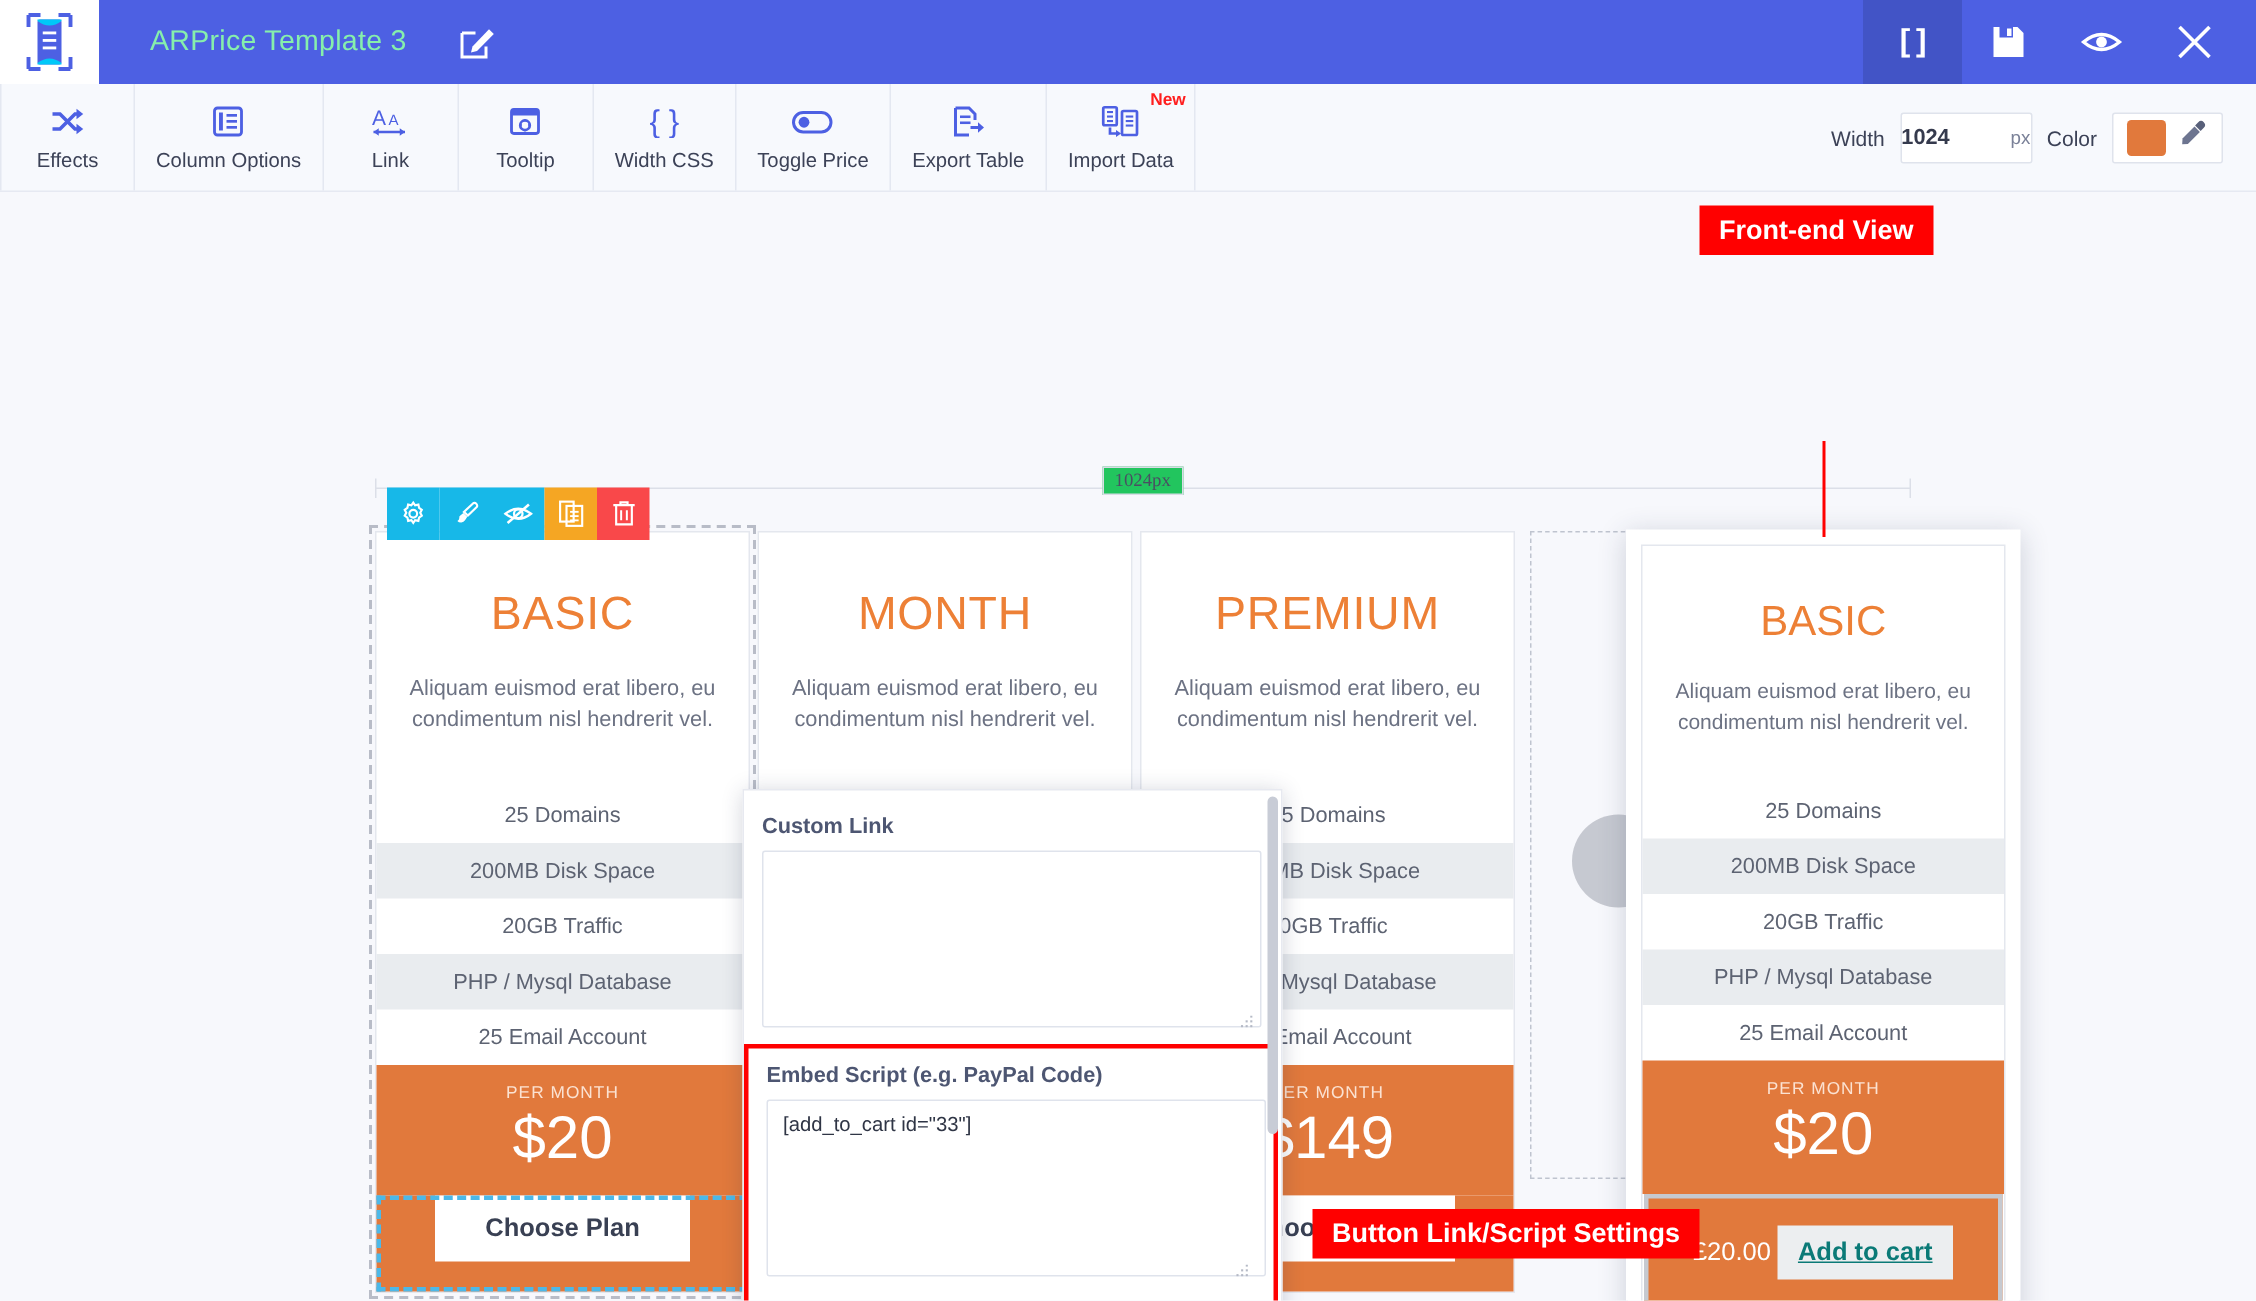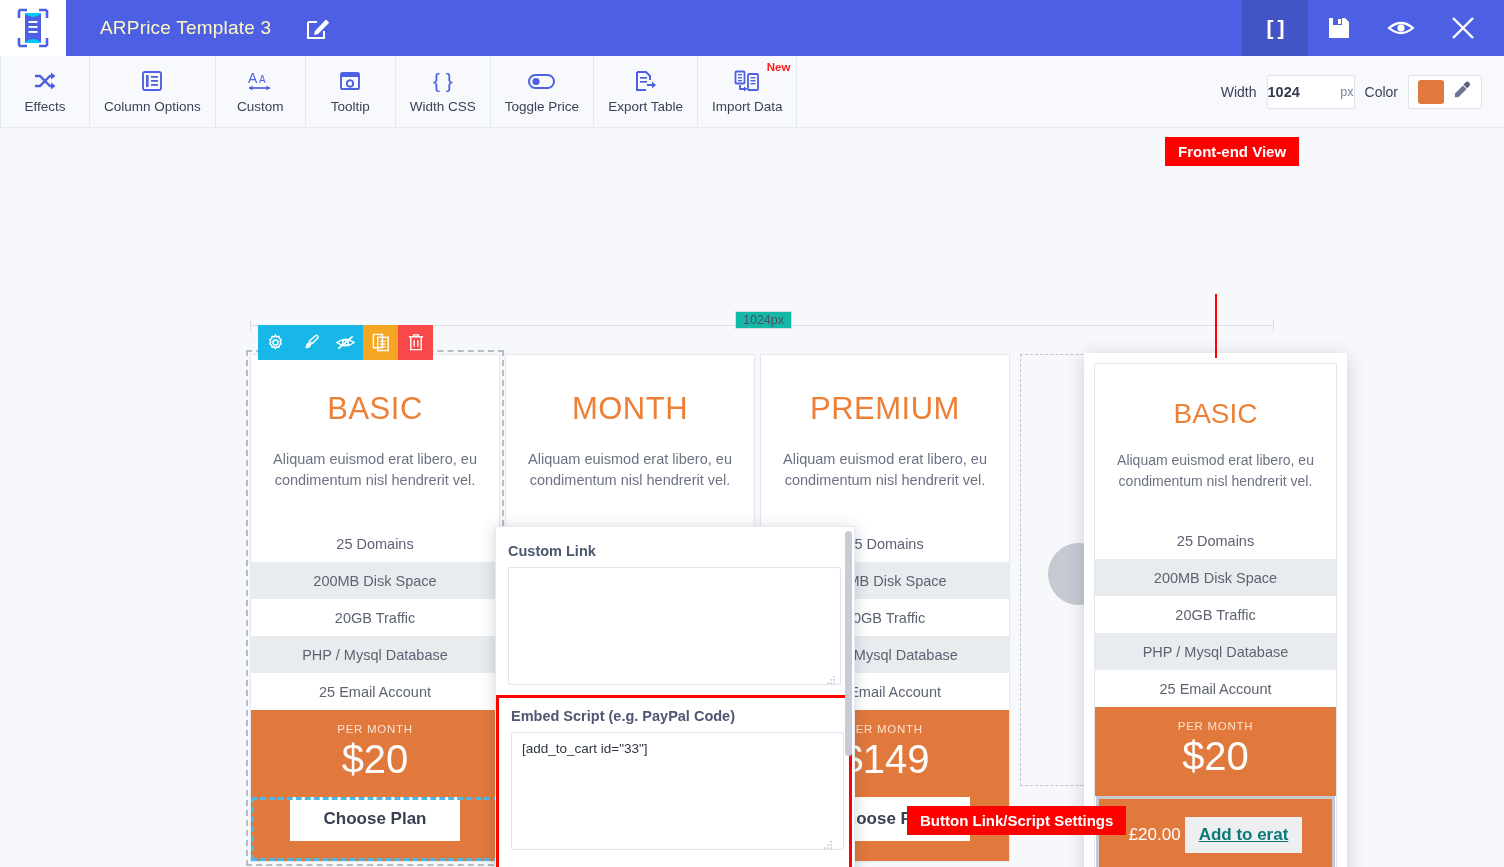--- a/index.html
+++ b/index.html
@@ -16,21 +16,21 @@
   .topbar {
     position: absolute; left: 0; top: 0; width: 1504px; height: 56px;
     background: #4d60e3; display: flex; align-items: center;
   }
   .logo-box {
     width: 66px; height: 56px; background: #ffffff;
     display: flex; align-items: center; justify-content: center;
   }
   .logo-glyph { position: relative; width: 34px; height: 40px; }
   .app-title {
-    color: #fef9c3; font-size: 19px; margin-left: 34px; letter-spacing: .2px;
+    color: #86efac; font-size: 19px; margin-left: 34px; letter-spacing: .2px;
   }
   .title-edit { margin-left: 34px; display: flex; align-items: center; cursor: pointer; }
   .topbar-spacer { flex: 1 1 auto; }
   .shortcode-btn {
     width: 66px; height: 56px; background: #4254c6;
     display: flex; align-items: center; justify-content: center;
     color: #fff; font-size: 21px; font-weight: bold; letter-spacing: -1px;
   }
   .top-action {
     width: 62px; height: 56px; display: flex; align-items: center; justify-content: center;
@@ -79,22 +79,22 @@
   .canvas { position: absolute; left: 0; top: 129px; width: 1504px; height: 738px; background: #f7f8fc; }
 
   .ruler-line {
     position: absolute; left: 250px; top: 196px; width: 1024px;
     border-top: 1px solid #dcdfe8;
   }
   .ruler-tick-l { position: absolute; left: 250px; top: 190px; width: 1px; height: 13px; background: #dcdfe8; }
   .ruler-tick-r { position: absolute; left: 1273px; top: 190px; width: 1px; height: 13px; background: #dcdfe8; }
   .ruler-badge {
     position: absolute; left: 735px; top: 182px;
-    background: #14b8a6; border: 1px solid #d9dce6; padding: 1px 7px;
-    font-size: 12.5px; color: #4a4f63;
+    background: #22c55e; border: 1px solid #d9dce6; padding: 1px 7px;
+    font-size: 12.5px; color: #4a4f63; font-family: Liberation Serif, serif;
   }
 
   
   .cols { position: absolute; left: 250px; top: 225px; display: flex; }
   .col {
     width: 250px; background: #fff; border: 1px solid #e4e7ee;
     margin-right: 5px; position: relative;
   }
   .col.selected {
     outline: 2px dashed #b8bcc7; outline-offset: 2px;
@@ -194,21 +194,21 @@
   }
   .pv-cart-price { color: #ffffff; font-size: 17px; }
   .pv-cart-btn {
     background: #eceef0; padding: 8px 14px;
     color: #0b7a77; font-size: 17px; font-weight: bold; text-decoration: underline;
   }
 
   
   .callout {
     position: absolute; background: #ff0000; color: #ffffff;
-    font-size: 15px; font-weight: bold; padding: 6px 13px; z-index: 30; white-space: nowrap; margin-left: 32px;
+    font-size: 18px; font-weight: bold; padding: 6px 13px; z-index: 30; white-space: nowrap;
   }
   .callout-frontend { left: 1133px; top: 137px; }
   .callout-btnlink { left: 875px; top: 806px; }
   .leader-v {
     position: absolute; left: 1215px; top: 165px; width: 2px; height: 64px;
     background: #ff0000; z-index: 29;
   }
 
   
   .pv-shadow-circle {
@@ -295,21 +295,21 @@
 
     <div class="tool">
       <span class="tool-ico">
         <svg width="26" height="22" viewBox="0 0 26 22">
             <text x="1" y="13" font-family="Liberation Sans, sans-serif" font-size="14" fill="#4d60e3">A</text>
             <text x="12" y="13" font-family="Liberation Sans, sans-serif" font-size="10" fill="#4d60e3">A</text>
             <path d="M2 18 h21" stroke="#4d60e3" stroke-width="1.7"></path>
             <path d="M2 18 l3.5 -2.5 v5 z M23 18 l-3.5 -2.5 v5 z" fill="#4d60e3"></path>
           </svg>
       </span>
-      <span class="tool-label">Custom</span>
+      <span class="tool-label">Link</span>
     </div>
 
     <div class="tool">
       <span class="tool-ico">
         <svg width="22" height="22" viewBox="0 0 22 22">
             <rect x="2" y="3" width="18" height="16" rx="1.6" fill="none" stroke="#4d60e3" stroke-width="1.9"></rect>
             <rect x="2" y="3" width="18" height="4" fill="#4d60e3"></rect>
             <circle cx="11" cy="13.5" r="3.2" fill="none" stroke="#4d60e3" stroke-width="1.8"></circle>
             <path d="M11 9.5 v1.3 M11 16.2 v1.3 M7.5 13.5 h1.3 M13.2 13.5 h1.3" stroke="#4d60e3" stroke-width="1.6"></path>
           </svg>
@@ -517,21 +517,21 @@
           <div class="pv-feat">20GB Traffic</div>
           <div class="pv-feat alt">PHP / Mysql Database</div>
           <div class="pv-feat">25 Email Account</div>
         </div>
         <div class="pv-price">
           <div class="price-per">PER MONTH</div>
           <div class="price-amt">$20</div>
         </div>
         <div class="pv-cartrow">
           <span class="pv-cart-price">£20.00</span>
-          <span class="pv-cart-btn">Add to erat</span>
+          <span class="pv-cart-btn">Add to cart</span>
         </div>
       </div>
     </div>
 
     <div class="popup">
       <div class="popup-inner">
 
         <div class="pp-label">Custom Link</div>
         <div class="pp-textarea-wrap">
           <textarea class="pp-textarea" style=""></textarea>

